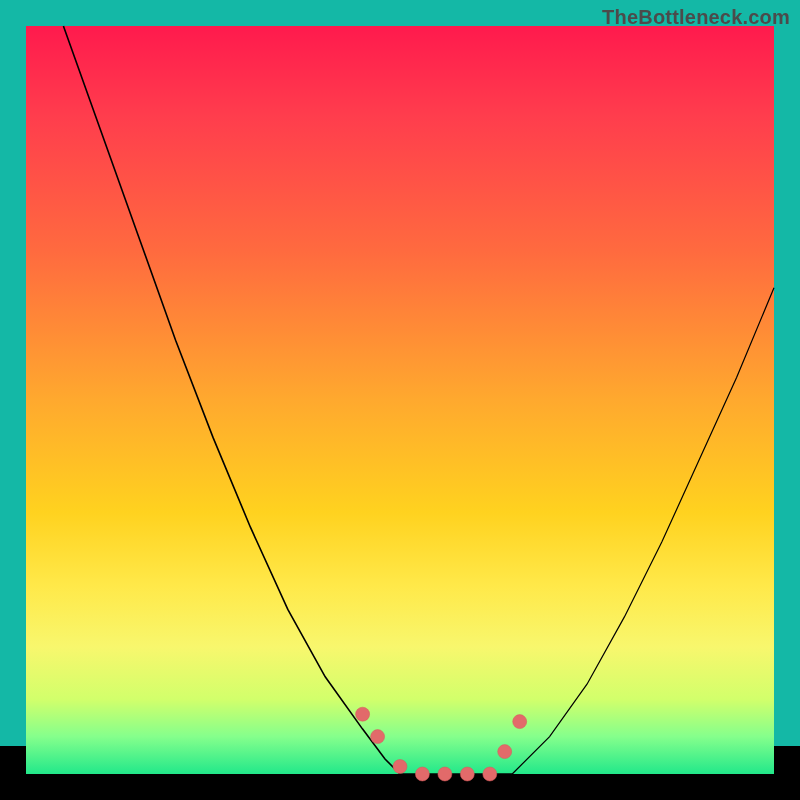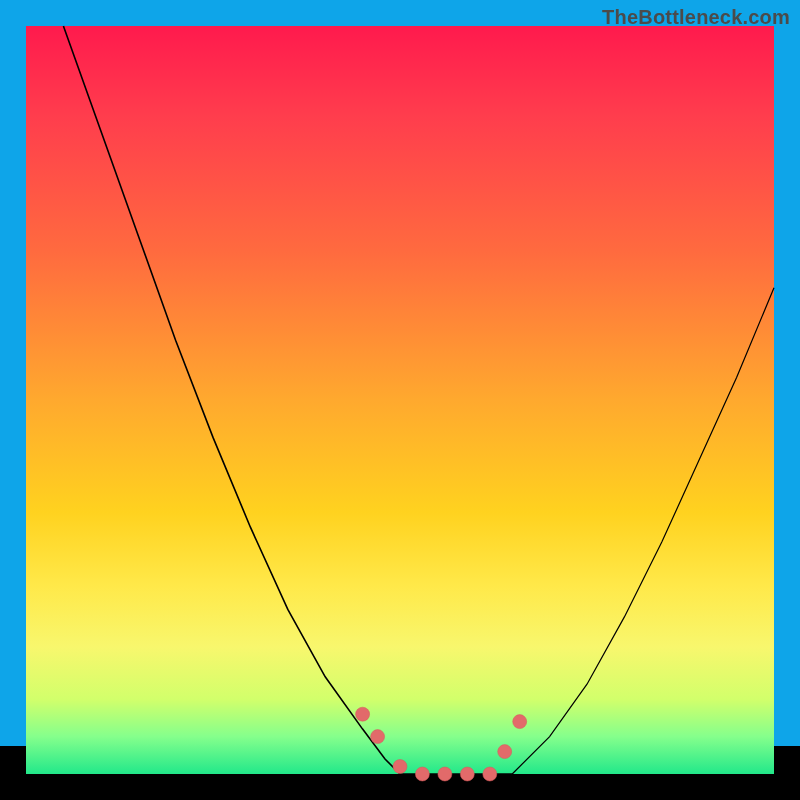--- a/index.html
+++ b/index.html
@@ -8,21 +8,21 @@
     width: 800px;
     height: 800px;
     background: #000;
     overflow: hidden;
     font-family: Arial, Helvetica, sans-serif;
   }
   .frame {
     position: relative;
     width: 800px;
     height: 746px;
-    background: #0ea5e9;
+    background: #14b8a6;
   }
   .plot-area {
     position: absolute;
     left: 26px;
     top: 26px;
     width: 748px;
     height: 748px;
     
     background: linear-gradient(
       to bottom,

